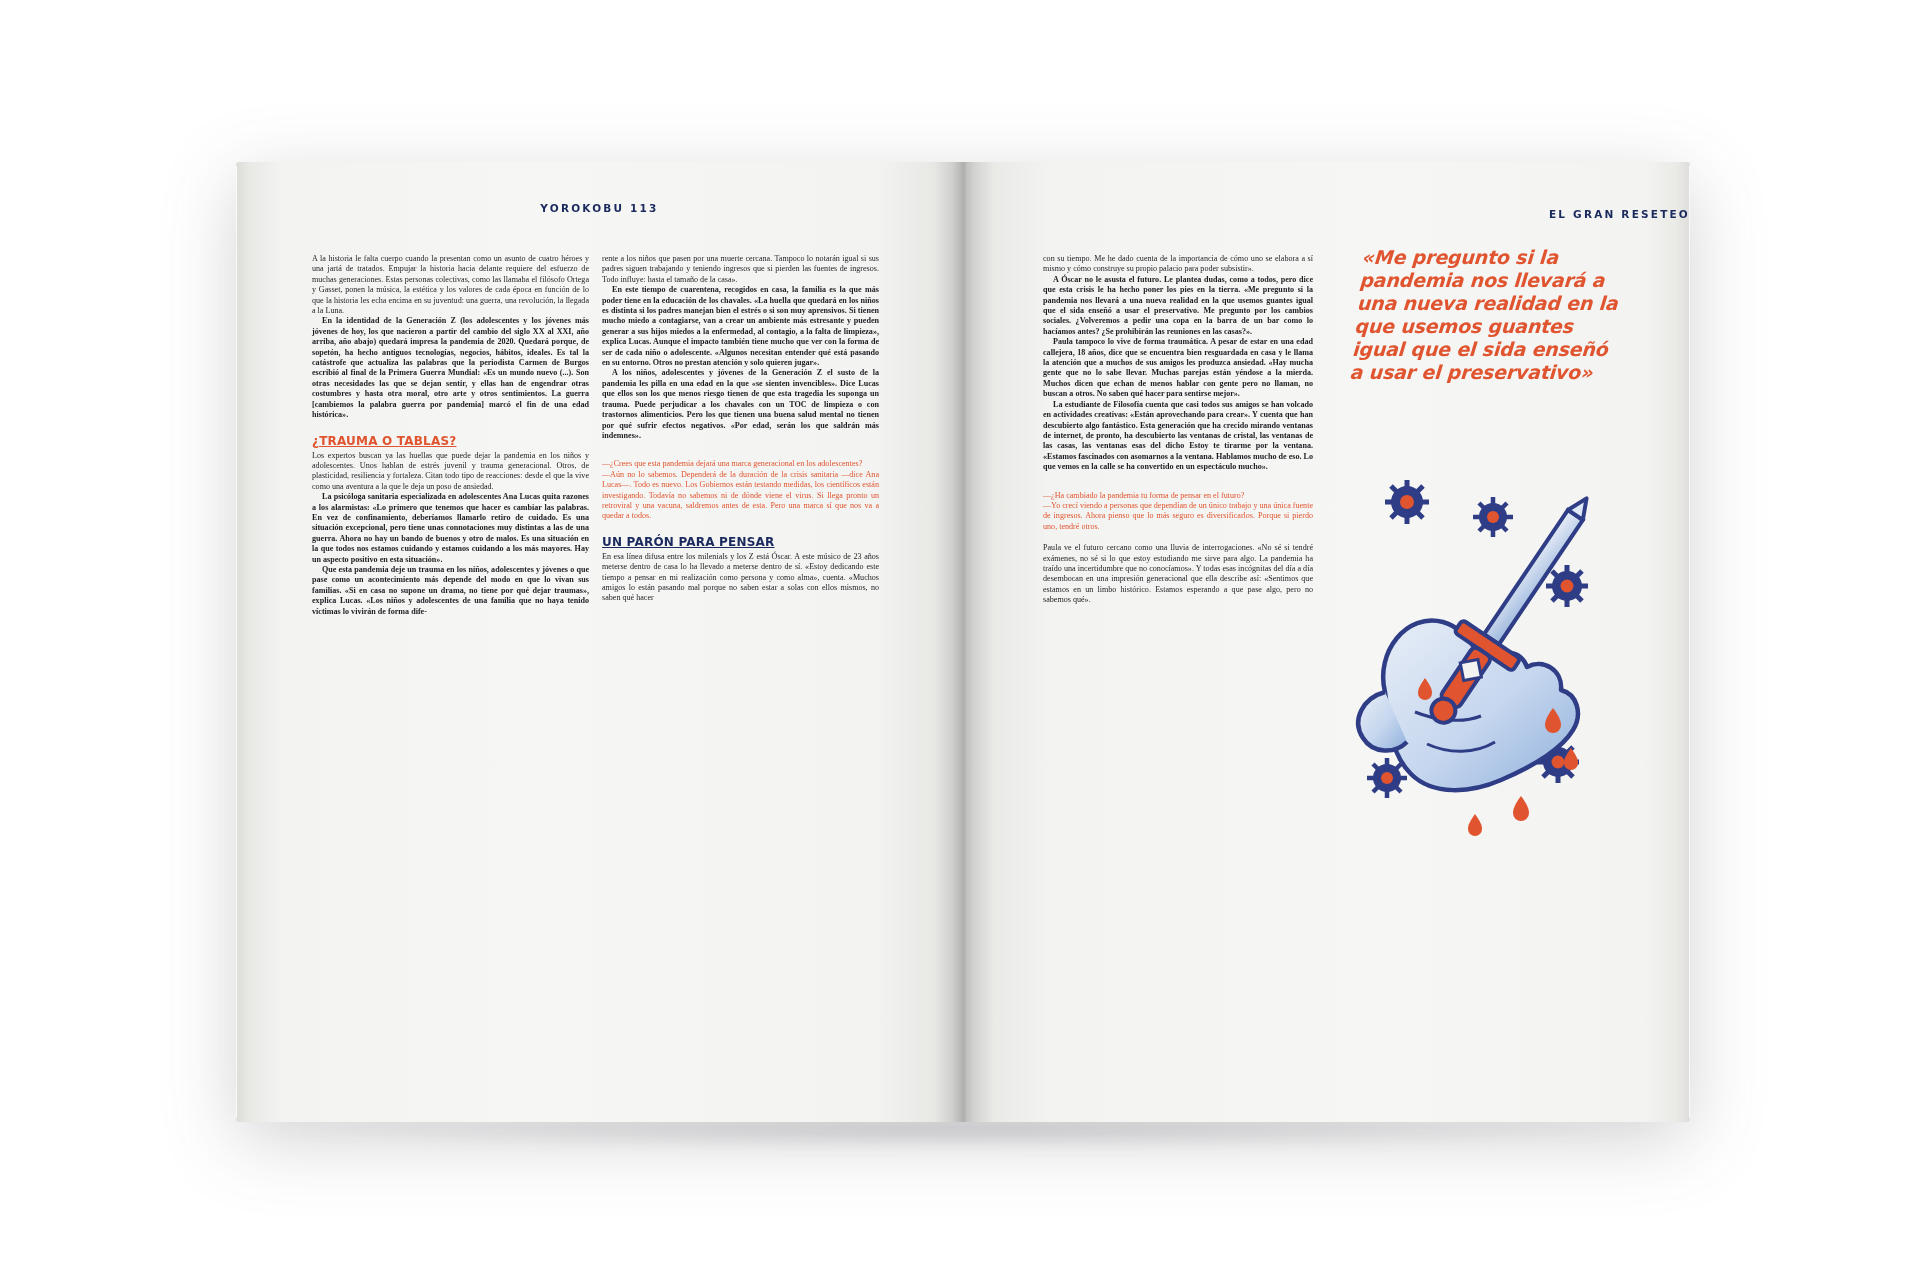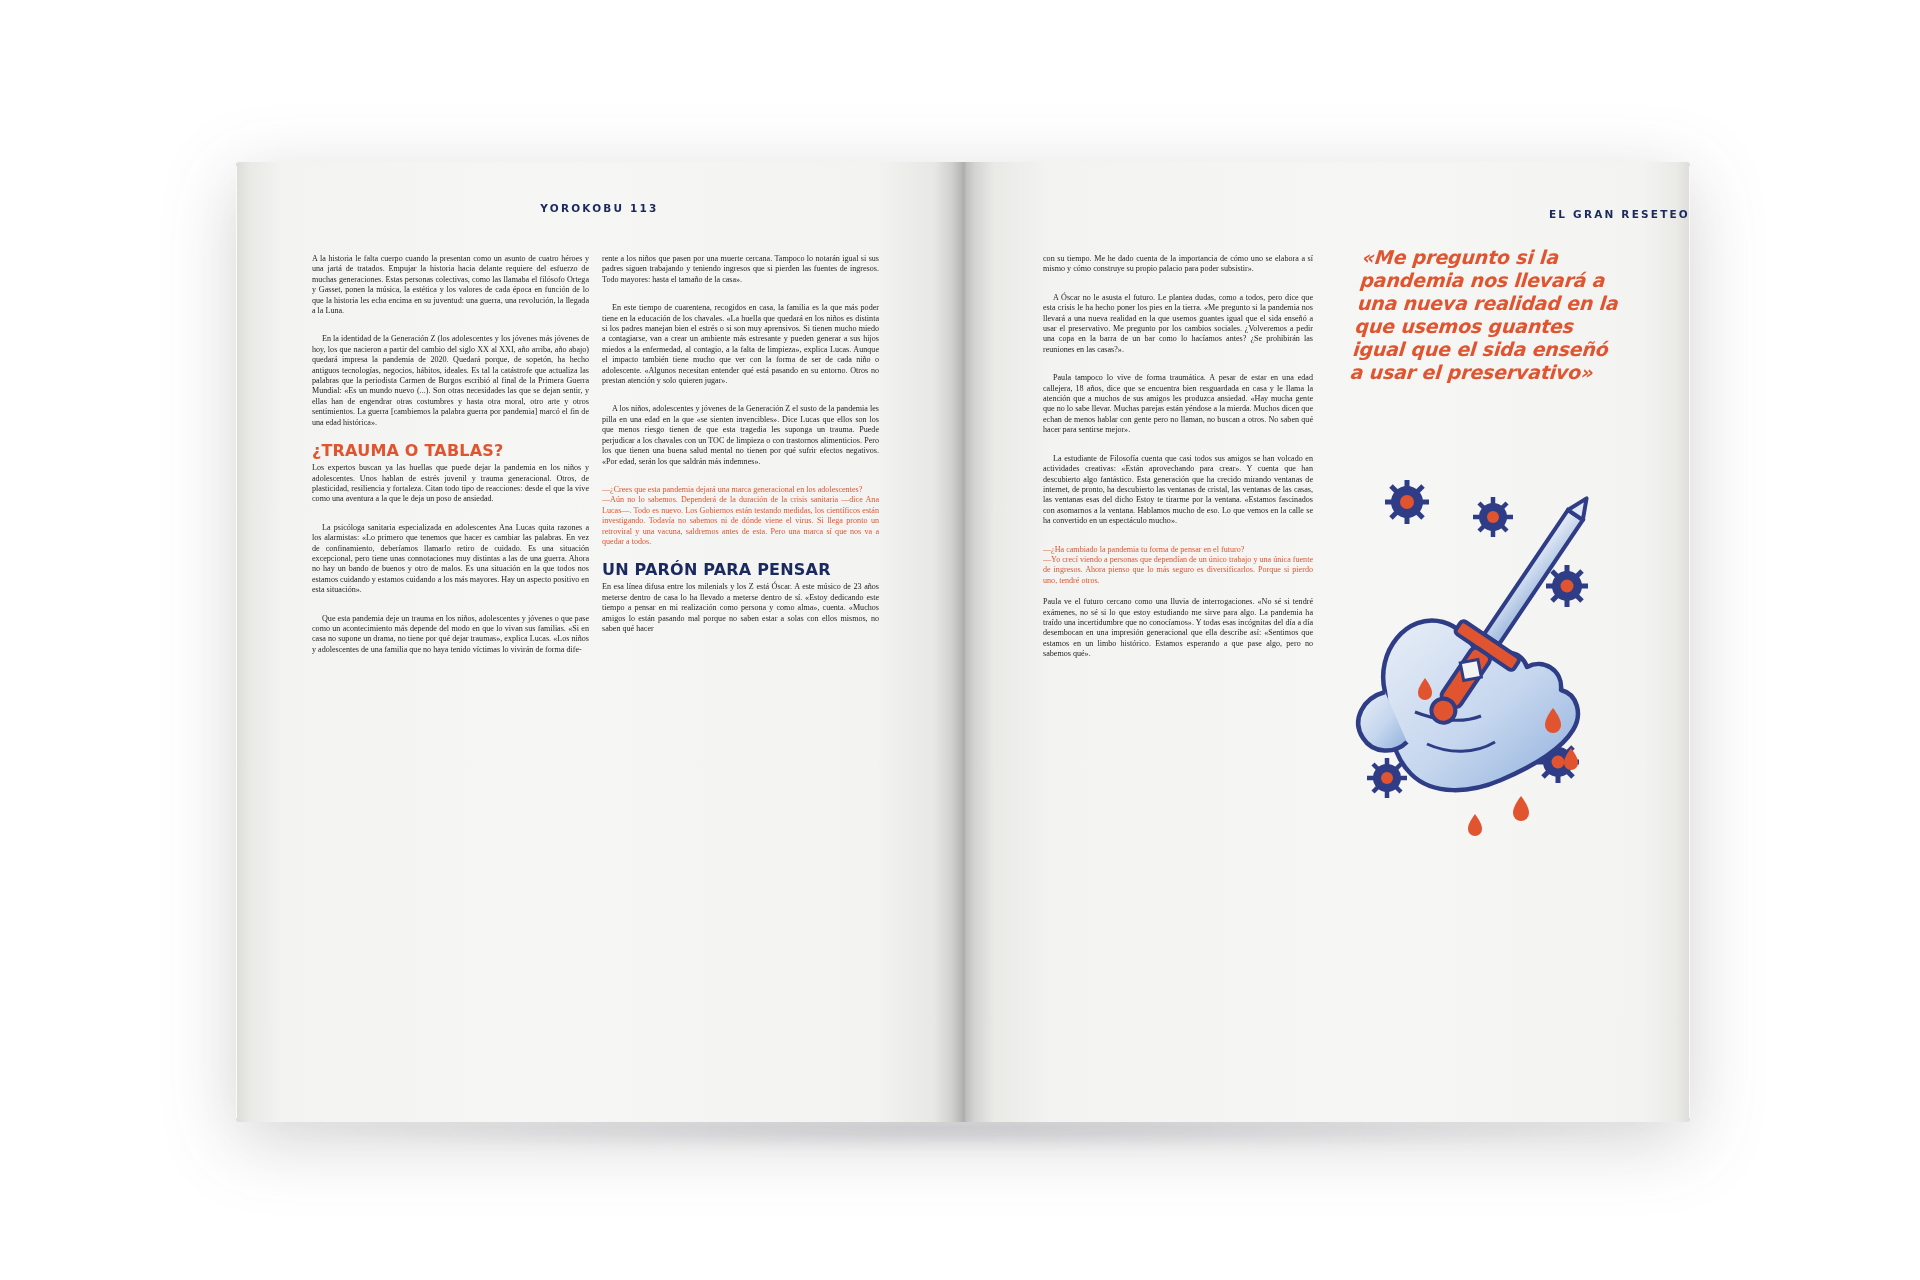--- a/index.html
+++ b/index.html
@@ -122,30 +122,31 @@
     margin: 0;
     font-family: "Liberation Serif", serif;
     font-size: 8.1px;
     line-height: 10.4px;
     text-align: justify;
     color: #1c1d21;
     text-indent: 10px;
     hyphens: auto;
   }
   p.body.first { text-indent: 0; }
-  p.body + p.body { margin-top: 18px; }
+  p.body + p.body { margin-top: 0; font-weight: bold; }
 
   h2.section {
     margin: 13px 0 3px;
     font-family: "DejaVu Sans", sans-serif;
     font-weight: bold;
-    font-size: 16px;
+    font-size: 12px;
     letter-spacing: .2px;
     color: #e0542f;
     text-transform: uppercase;
+    text-decoration: underline;
   }
   h2.section.blue { color: #1b2a5e; }
 
   .qa {
     margin-top: 18px;
     color: #e0542f;
   }
   .qa p {
     margin: 0;
     font-family: "Liberation Serif", serif;
@@ -220,21 +221,21 @@
           <p class="body">En la identidad de la Generación Z (los adolescentes y los jóvenes más jóvenes de hoy, los que nacieron a partir del cambio del siglo XX al XXI, año arriba, año abajo) quedará impresa la pandemia de 2020. Quedará porque, de sopetón, ha hecho antiguos tecnologías, negocios, hábitos, ideales. Es tal la catástrofe que actualiza las palabras que la periodista Carmen de Burgos escribió al final de la Primera Guerra Mundial: «Es un mundo nuevo (...). Son otras necesidades las que se dejan sentir, y ellas han de engendrar otras costumbres y hasta otra moral, otro arte y otros sentimientos. La guerra [cambiemos la palabra guerra por pandemia] marcó el fin de una edad histórica».</p>
 
           <h2 class="section">¿TRAUMA O TABLAS?</h2>
 
           <p class="body first">Los expertos buscan ya las huellas que puede dejar la pandemia en los niños y adolescentes. Unos hablan de estrés juvenil y trauma generacional. Otros, de plasticidad, resiliencia y fortaleza. Citan todo tipo de reacciones: desde el que la vive como una aventura a la que le deja un poso de ansiedad.</p>
           <p class="body">La psicóloga sanitaria especializada en adolescentes Ana Lucas quita razones a los alarmistas: «Lo primero que tenemos que hacer es cambiar las palabras. En vez de confinamiento, deberíamos llamarlo retiro de cuidado. Es una situación excepcional, pero tiene unas connotaciones muy distintas a las de una guerra. Ahora no hay un bando de buenos y otro de malos. Es una situación en la que todos nos estamos cuidando y estamos cuidando a los más mayores. Hay un aspecto positivo en esta situación».</p>
           <p class="body">Que esta pandemia deje un trauma en los niños, adolescentes y jóvenes o que pase como un acontecimiento más depende del modo en que lo vivan sus familias. «Si en casa no supone un drama, no tiene por qué dejar traumas», explica Lucas. «Los niños y adolescentes de una familia que no haya tenido víctimas lo vivirán de forma dife-</p>
         </div>
 
         <div class="col">
-          <p class="body first">rente a los niños que pasen por una muerte cercana. Tampoco lo notarán igual si sus padres siguen trabajando y teniendo ingresos que si pierden las fuentes de ingresos. Todo mayores: hasta el tamaño de la casa».</p>
+          <p class="body first">rente a los niños que pasen por una muerte cercana. Tampoco lo notarán igual si sus padres siguen trabajando y teniendo ingresos que si pierden las fuentes de ingresos. Todo influye: hasta el tamaño de la casa».</p>
           <p class="body">En este tiempo de cuarentena, recogidos en casa, la familia es la que más poder tiene en la educación de los chavales. «La huella que quedará en los niños es distinta si los padres manejan bien el estrés o si son muy aprensivos. Si tienen mucho miedo a contagiarse, van a crear un ambiente más estresante y pueden generar a sus hijos miedos a la enfermedad, al contagio, a la falta de limpieza», explica Lucas. Aunque el impacto también tiene mucho que ver con la forma de ser de cada niño o adolescente. «Algunos necesitan entender qué está pasando en su entorno. Otros no prestan atención y solo quieren jugar».</p>
           <p class="body">A los niños, adolescentes y jóvenes de la Generación Z el susto de la pandemia les pilla en una edad en la que «se sienten invencibles». Dice Lucas que ellos son los que menos riesgo tienen de que esta tragedia les suponga un trauma. Puede perjudicar a los chavales con un TOC de limpieza o con trastornos alimenticios. Pero los que tienen una buena salud mental no tienen por qué sufrir efectos negativos. «Por edad, serán los que saldrán más indemnes».</p>
 
           <div class="qa">
             <p class="q">—¿Crees que esta pandemia dejará una marca generacional en los adolescentes?</p>
             <p class="a">—Aún no lo sabemos. Dependerá de la duración de la crisis sanitaria —dice Ana Lucas—. Todo es nuevo. Los Gobiernos están testando medidas, los científicos están investigando. Todavía no sabemos ni de dónde viene el virus. Si llega pronto un retroviral y una vacuna, saldremos antes de esta. Pero una marca sí que nos va a quedar a todos.</p>
           </div>
 
           <h2 class="section blue">UN PARÓN PARA PENSAR</h2>
 

